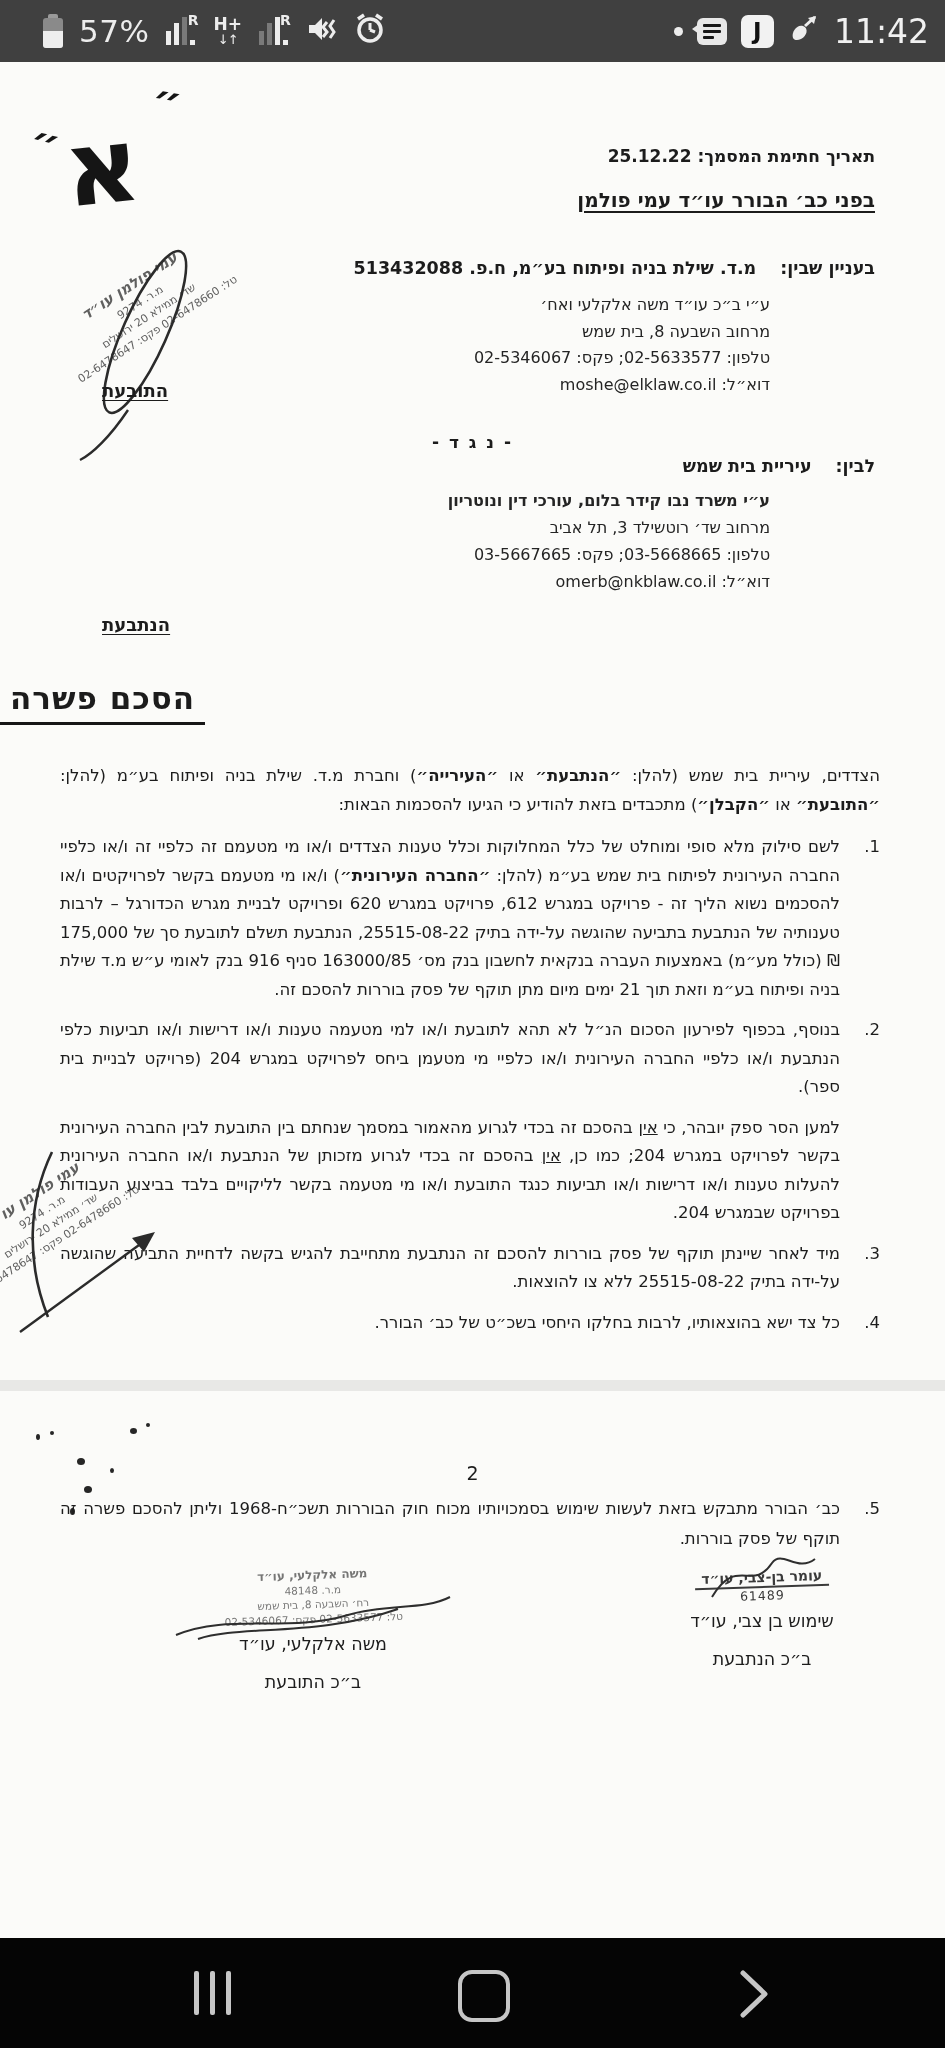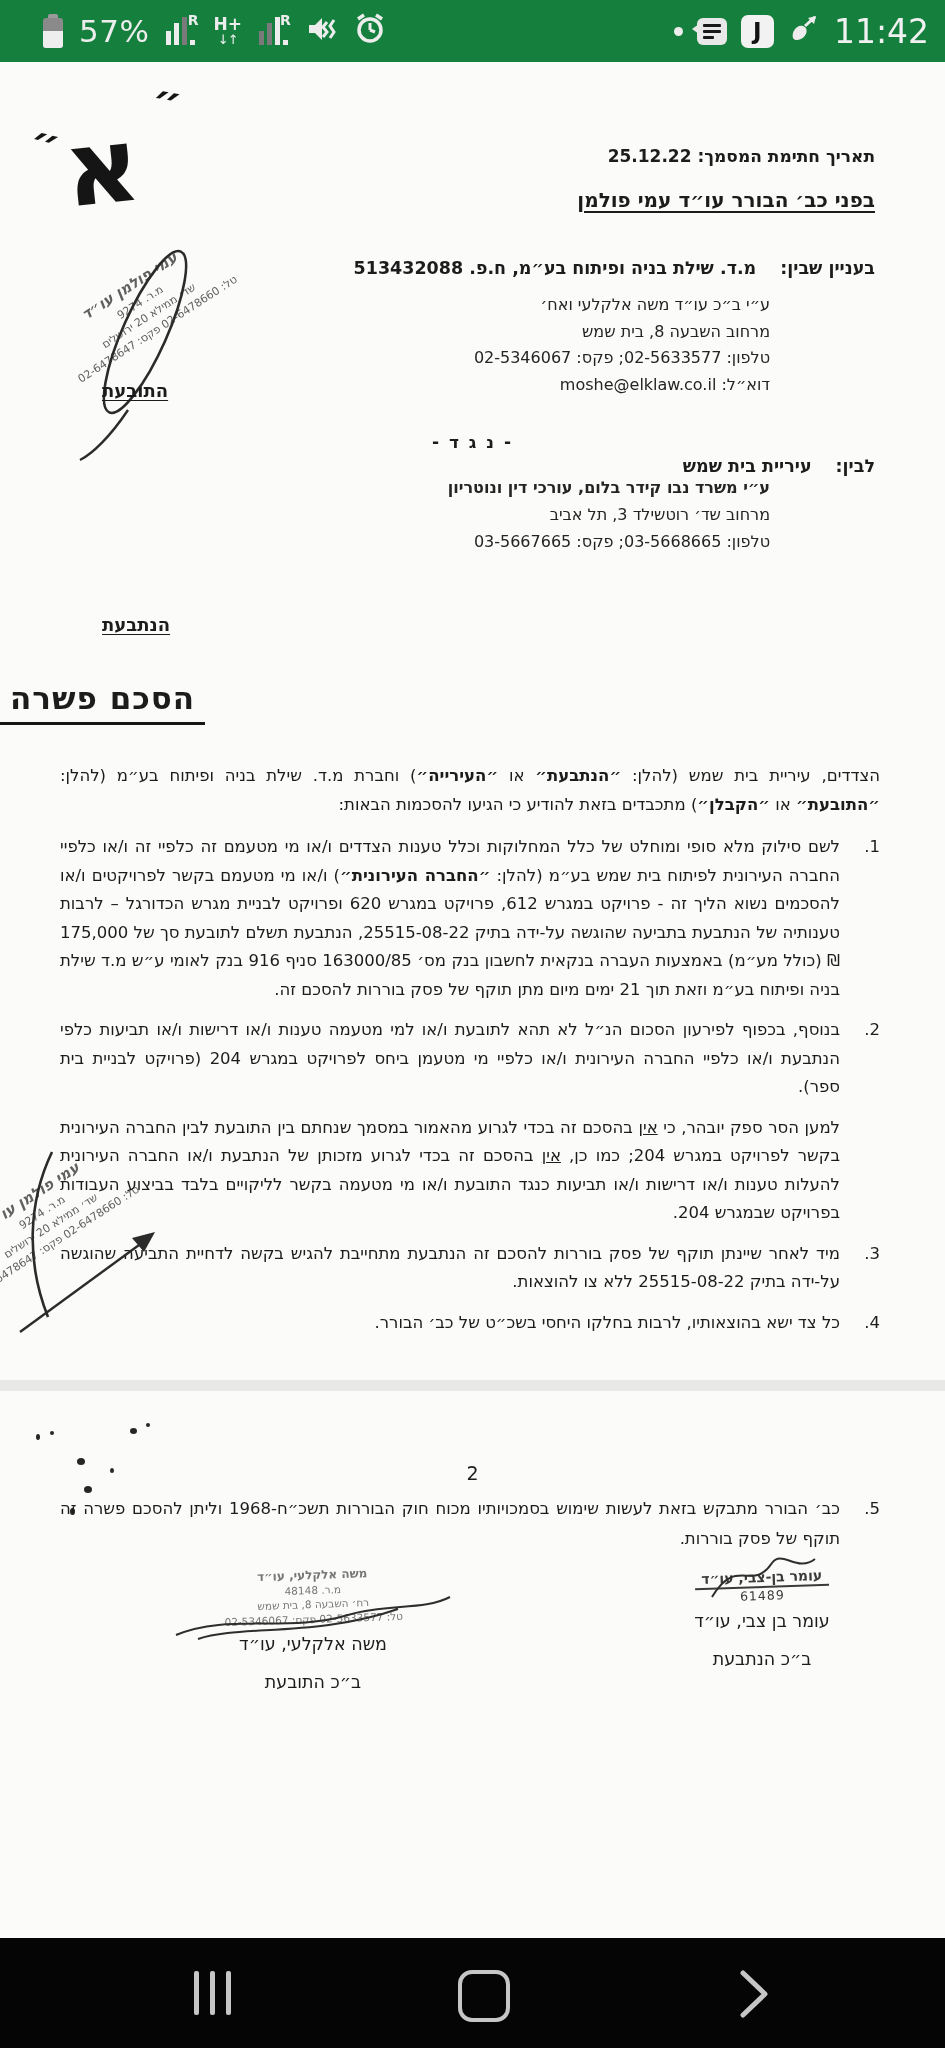--- a/index.html
+++ b/index.html
@@ -1,20 +1,20 @@
 <!DOCTYPE html>
 <html><head>
 <meta charset="utf-8">
 <style>
   html,body{margin:0;padding:0;background:#000;}
   .screen{position:relative;width:945px;height:2048px;overflow:hidden;background:#101010;
           font-family:"DejaVu Sans",sans-serif;}
 
   
-  .status-bar{position:absolute;top:0;left:0;width:945px;height:69px;background:#15803d;}
+  .status-bar{position:absolute;top:0;left:0;width:945px;height:69px;background:#404040;}
   .sb-left{position:absolute;left:42px;top:0;height:62px;display:flex;align-items:center;gap:15px;}
   .sb-right{position:absolute;right:16px;top:0;height:62px;display:flex;align-items:center;gap:14px;}
   .sb-text{color:#ededed;font-size:31px;letter-spacing:.5px;}
   .batt{position:relative;width:22px;height:34px;display:flex;flex-direction:column;align-items:center;}
   .batt-nub{width:10px;height:4px;background:#9a9a9a;border-radius:2px 2px 0 0;}
   .batt-body{position:relative;width:20px;height:30px;background:#8a8a8a;border-radius:3px;overflow:hidden;}
   .batt-fill{position:absolute;bottom:0;left:0;width:100%;height:57%;background:#eeeeee;}
   .sigicon{position:relative;width:34px;height:34px;}
   .sigicon svg{display:block;}
   .sb-r{position:absolute;top:-2px;right:0;color:#ededed;font-size:14px;font-weight:bold;}
@@ -26,21 +26,21 @@
   .notes-ic i{position:absolute;left:6px;height:3px;background:#181818;border-radius:1px;}
   .notes-tail{position:absolute;left:-5px;top:6px;width:0;height:0;border-top:5px solid transparent;border-bottom:5px solid transparent;border-right:7px solid #e8e8e8;}
   .japp{width:33px;height:33px;background:#f2f2f2;border-radius:7px;color:#121212;font-size:23px;font-weight:bold;
         display:flex;align-items:center;justify-content:center;}
   .time{color:#f1f1f1;font-size:33px;}
 
   
   .doc{position:absolute;top:62px;left:0;width:945px;height:1876px;background:#fbfbf9;overflow:hidden;
        direction:rtl;color:#1c1c1c;}
   .abs{position:absolute;}
-  .b{font-weight:bold;}
+  .b{font-weight:bold;margin-top:13px;}
   .u{text-decoration:underline;}
 
   .date-line{top:84px;right:70px;font-size:17px;font-weight:bold;}
   .before-line{top:126px;right:70px;font-size:20px;font-weight:bold;text-decoration:underline;text-underline-offset:4px;}
   .matter-row{top:196px;right:70px;left:70px;display:flex;gap:24px;font-size:17.5px;font-weight:bold;}
   .rep-block{right:175px;text-align:right;font-size:16px;line-height:26.5px;color:#242424;}
   .rep1{top:230px;}
   .role-tag{left:90px;font-size:18px;font-weight:bold;text-decoration:underline;text-underline-offset:3px;margin-left:12px;}
   .role1{top:318px;}
   .versus{top:370px;left:0;width:100%;text-align:center;font-size:17px;font-weight:bold;letter-spacing:2px;}
@@ -204,20 +204,21 @@
     <div class="abs versus">- נ ג ד -</div>
 
     <div class="abs matter-row matter-row2">
       <span>לבין:</span>
       <span>עיריית בית שמש</span>
     </div>
     <div class="abs rep-block rep2">
       <div class="b">ע״י משרד נבו קידר בלום, עורכי דין ונוטריון</div>
       <div>מרחוב שד׳ רוטשילד 3, תל אביב</div>
       <div>טלפון: 03-5668665; פקס: 03-5667665</div>
+      <div>דוא״ל: omerb@nkblaw.co.il</div>
     </div>
     <div class="abs role-tag role2">הנתבעת</div>
 
     <div class="abs doc-title-wrap">
       <span class="doc-title">הסכם פשרה</span>
     </div>
 
     <div class="abs body-content">
       <p class="intro"><span>הצדדים, עיריית בית שמש (להלן: </span><span class="b">״הנתבעת״</span><span> או </span><span class="b">״העירייה״</span><span>) וחברת מ.ד. שילת בניה ופיתוח בע״מ (להלן: </span><span class="b">״התובעת״</span><span> או </span><span class="b">״הקבלן״</span><span>) מתכבדים בזאת להודיע כי הגיעו להסכמות הבאות:</span></p>
 
@@ -277,21 +278,21 @@
 
     <div class="abs sigs">
       <div class="sigblock sig-def">
         <div class="stamp-def">
           <div class="sname">עומר בן-צבי, עו״ד</div>
           <div class="slic">61489</div>
         </div>
         <svg class="sig-svg" style="left:60px;top:-14px;" width="130" height="50" viewBox="0 0 130 50">
           <path d="M15,44 C40,2 55,40 75,10 C85,-4 100,20 118,6" stroke="#2e2e2e" stroke-width="2" fill="none"></path>
         </svg>
-        <div class="signame">עומר בן צבי, עו״ד</div>
+        <div class="signame">שימוש בן צבי, עו״ד</div>
         <div class="sigrole">ב״כ הנתבעת</div>
       </div>
 
       <div class="sigblock sig-pla">
         <div class="stamp-pla">
           <div class="s1">משה אלקלעי, עו״ד</div>
           <div>מ.ר. 48148</div>
           <div>רח׳ השבעה 8, בית שמש</div>
           <div>טל: 02-5633577 פקס: 02-5346067</div>
         </div>

